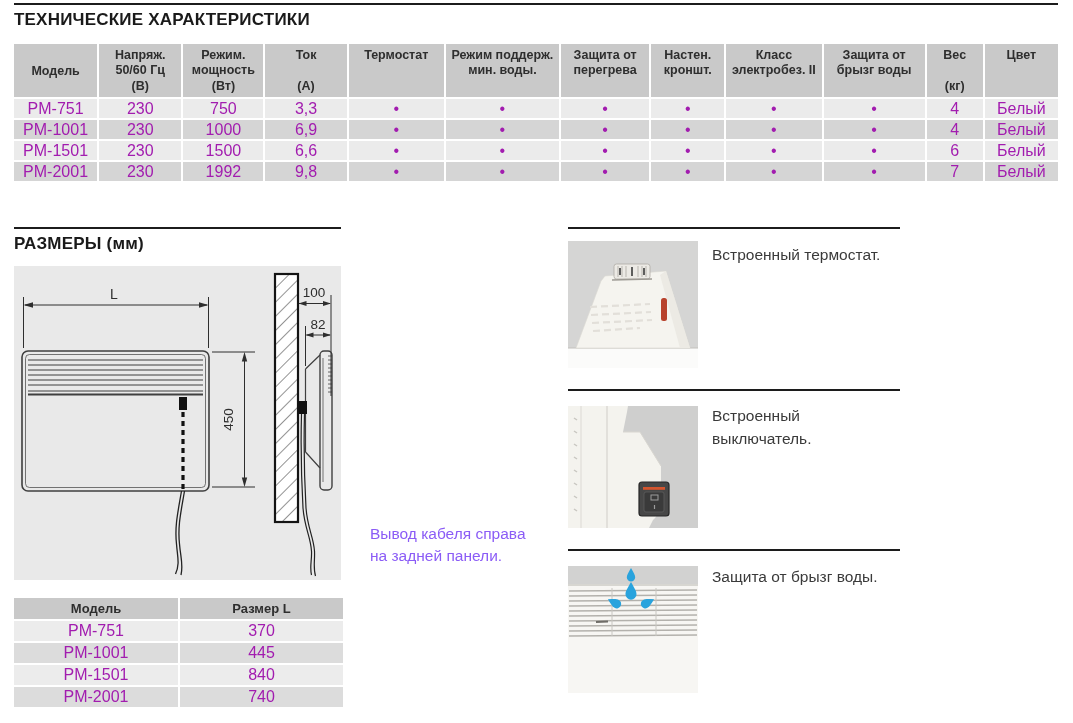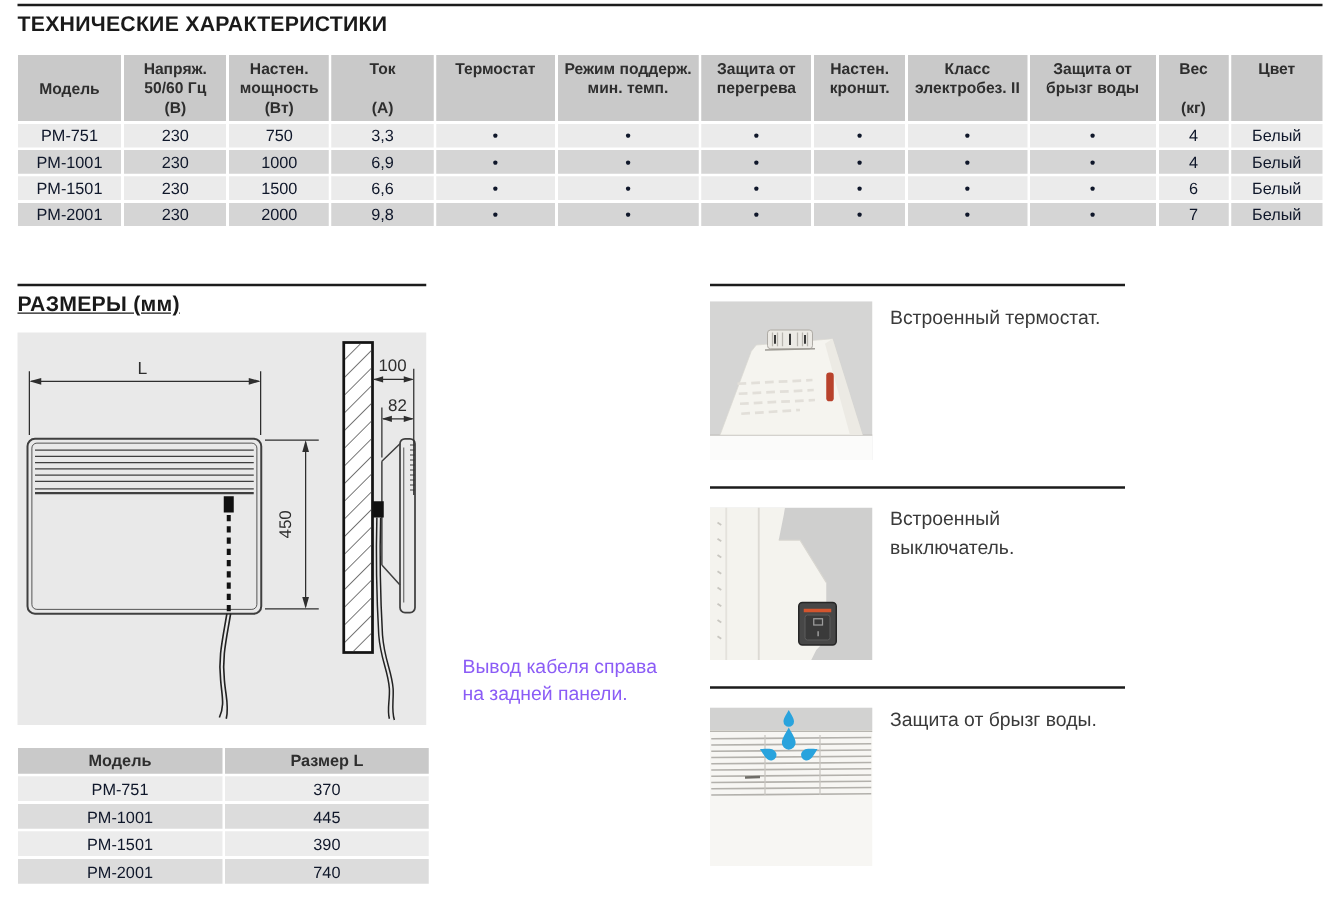--- a/index.html
+++ b/index.html
@@ -14,21 +14,21 @@
     letter-spacing:0.2px;white-space:nowrap;
   }
   
   table.grid{border-collapse:collapse;table-layout:fixed;}
   table.grid td,table.grid th{
     border:2px solid #ffffff;overflow:hidden;
     font-family:"Liberation Sans",sans-serif;
   }
   table.grid th{background:#c9c9c9;font-size:12.5px;font-weight:bold;color:#2e2e2e;
     padding:4px 2px 3px;vertical-align:top;line-height:1.18;}
-  table.grid td{font-size:13px;color:#0f172a;height:19px;text-align:center;padding:0 2px;}
+  table.grid td{font-size:16px;color:#a21caf;height:19px;text-align:center;padding:0 2px;}
   table.grid tr.odd td{background:#ebebeb;}
   table.grid tr.even td{background:#d5d5d5;}
   td.m{text-align:left;padding-left:8px;}
   .hw{display:flex;flex-direction:column;justify-content:space-between;
       height:46px;text-align:center;}
   .hw.vc{justify-content:center;}
   .dot{font-size:13px;line-height:1;}
   
   table.size td{height:20px;}
   table.size th{padding:3px 2px;height:15px;vertical-align:middle;font-size:13px;}
@@ -76,38 +76,38 @@
           </div>
         </th>
     <th>
           <div class="hw">
             <span>Напряж. 50/60 Гц</span>
             <span>(В)</span>
           </div>
         </th>
     <th>
           <div class="hw">
-            <span>Настен. мощность</span>
+            <span>Режим. мощность</span>
             <span>(Вт)</span>
           </div>
         </th>
     <th>
           <div class="hw">
             <span>Ток</span>
             <span>(А)</span>
           </div>
         </th>
     <th>
           <div class="hw">
             <span>Термостат</span>
           </div>
         </th>
     <th>
           <div class="hw">
-            <span>Режим поддерж. мин. темп.</span>
+            <span>Режим поддерж. мин. воды.</span>
           </div>
         </th>
     <th>
           <div class="hw">
             <span>Защита от перегрева</span>
           </div>
         </th>
     <th>
           <div class="hw">
             <span>Настен. кроншт.</span>
@@ -173,36 +173,36 @@
     <td class="dot">•</td>
     <td class="dot">•</td>
     <td class="dot">•</td>
     <td class="dot">•</td>
     <td>6</td>
     <td>Белый</td>
   </tr>
   <tr class="even">
     <td class="m">PM-2001</td>
     <td>230</td>
-    <td>2000</td>
+    <td>1992</td>
     <td>9,8</td>
     <td class="dot">•</td>
     <td class="dot">•</td>
     <td class="dot">•</td>
     <td class="dot">•</td>
     <td class="dot">•</td>
     <td class="dot">•</td>
     <td>7</td>
     <td>Белый</td>
   </tr>
 </tbody>
   </table>
 
 <div class="rule" style="left:14px;top:227px;width:327px;"></div>
-<div class="sec-title" style="left:14px;top:234px;text-decoration:underline;">РАЗМЕРЫ (мм)</div>
+<div class="sec-title" style="left:14px;top:234px;">РАЗМЕРЫ (мм)</div>
 
 <div class="draw-box">
   <svg width="327" height="314" viewBox="0 0 327 314">
     <defs>
       <pattern id="hatch" width="10" height="10" patternUnits="userSpaceOnUse" patternTransform="rotate(45)">
         <line x1="0" y1="0" x2="0" y2="10" stroke="#4a4a4a" stroke-width="1.2"></line>
       </pattern>
     </defs>
 
     <g>
@@ -304,21 +304,21 @@
   <tr class="odd">
     <td class="m">PM-751</td>
     <td>370</td>
   </tr>
   <tr class="even">
     <td class="m">PM-1001</td>
     <td>445</td>
   </tr>
   <tr class="odd">
     <td class="m">PM-1501</td>
-    <td>390</td>
+    <td>840</td>
   </tr>
   <tr class="even">
     <td class="m">PM-2001</td>
     <td>740</td>
   </tr>
 </tbody>
   </table>
 
 <div class="rule" style="left:568px;top:227px;width:332px;"></div>
 <div class="rule" style="left:568px;top:389px;width:332px;"></div>

